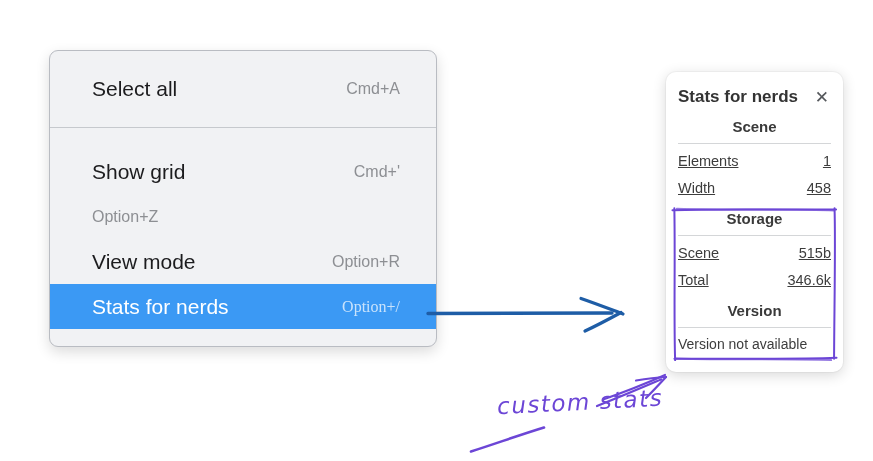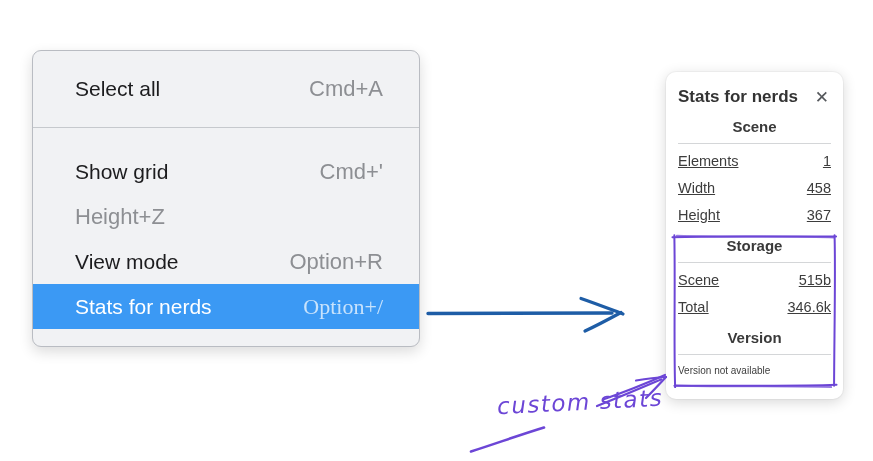--- a/index.html
+++ b/index.html
@@ -17,58 +17,58 @@
   html,body{width:873px;height:461px;}
   body{
     position:relative;
     background:#ffffff;
     font-family:"Liberation Sans", sans-serif;
     overflow:hidden;
   }
 
   
   .context-menu{
-    position:absolute; left:32px; top:50px; width:388px;
+    position:absolute; left:49px; top:50px; width:388px;
     background:var(--menu-bg);
     border:1px solid var(--menu-border);
     border-radius:9px;
     box-shadow:0 5px 14px rgba(0,0,0,0.14);
     overflow:hidden;
     text-align:right;
   }
   .menu-group.group-0{padding:16px 0 16px;}
   .menu-group.group-1{padding:21px 0 17px;}
   .menu-divider{height:1px;background:#c6c9cd;}
   .menu-item{
     display:flex; justify-content:space-between; align-items:center;
     height:45px; padding:0 36px 0 42px;
     font-size:21px; color:var(--menu-text);
     cursor:default;
   }
   .menu-group.group-0 .menu-item{height:44px;}
-  .menu-item .shortcut{font-size:22px;color:var(--shortcut-gray);}
+  .menu-item .shortcut{font-size:16px;color:var(--shortcut-gray);}
   .menu-item.selected{background:var(--highlight-blue);color:#ffffff;}
   .menu-item.selected .shortcut{color:rgba(255,255,255,0.72);font-family:Liberation Serif, serif;}
 
   
   .stats-panel{
     position:absolute; left:666px; top:72px; width:177px;
     background:#ffffff;
     border-radius:10px;
     box-shadow:0 3px 14px rgba(0,0,0,0.16), 0 0 0 1px rgba(0,0,0,0.03);
     padding:13px 12px 10px;
     color:var(--panel-text);
   }
   .panel-header{display:flex;justify-content:space-between;align-items:center;height:24px;margin-bottom:4px;}
   .panel-title{font-size:17px;font-weight:bold;color:#333;}
   .panel-close{font-size:17px;color:#55585c;line-height:1;cursor:pointer;padding:1px 2px;}
   .section-heading{text-align:center;font-weight:bold;font-size:15px;height:22px;line-height:22px;margin-top:7px;color:#3a3a3a;}
   .section-hr{border-top:1px solid var(--hr-gray);margin:5px 0 3px;}
   .stat-row{display:flex;justify-content:space-between;align-items:center;height:27px;font-size:14.5px;text-decoration:underline;}
-  .stat-note{height:26px;line-height:26px;font-size:10px;}
+  .stat-note{height:26px;line-height:26px;font-size:14px;}
   .custom-zone{position:relative;margin:4px -7px 0;padding:0 7px 5px;}
   .custom-zone .sketch-box{position:absolute;inset:-2px 0 0 0;width:100%;height:calc(100% + 2px);overflow:visible;pointer-events:none;}
 
   
   .overlay{position:absolute;left:0;top:0;width:873px;height:461px;pointer-events:none;}
   .handwritten{
     position:absolute; left:497px; top:389px;
     font-family:"DejaVu Sans", sans-serif;
     font-style:italic;
     font-size:23px; letter-spacing:1.5px;
@@ -87,21 +87,21 @@
         <span class="shortcut">Cmd+A</span>
       </div>
     </div>
     <div class="menu-divider"></div>
     <div class="menu-group group-1">
       <div class="menu-item">
         <span class="label">Show grid</span>
         <span class="shortcut">Cmd+'</span>
       </div>
       <div class="menu-item">
-        <span class="shortcut">Height+Z</span>
+        <span class="shortcut">Option+Z</span>
       </div>
       <div class="menu-item">
         <span class="label">View mode</span>
         <span class="shortcut">Option+R</span>
       </div>
       <div class="menu-item selected">
         <span class="label">Stats for nerds</span>
         <span class="shortcut">Option+/</span>
       </div>
     </div>
@@ -115,24 +115,20 @@
   <div id="scene-container">
       <div class="section-heading">Scene</div>
       <div class="section-hr"></div>
       <div class="stat-row">
         <span class="stat-label">Elements</span>
         <span class="stat-value">1</span>
       </div>
       <div class="stat-row">
         <span class="stat-label">Width</span>
         <span class="stat-value">458</span>
-      </div>
-      <div class="stat-row">
-        <span class="stat-label">Height</span>
-        <span class="stat-value">367</span>
       </div>
     </div>
   <div class="custom-zone" id="zone-container">
     <svg class="sketch-box" viewBox="0 0 170 166" preserveAspectRatio="none">
       <g fill="none" stroke="var(--annotation-purple)" stroke-width="2" stroke-linecap="round" vector-effect="non-scaling-stroke">
         <path d="M1.5,4.5 C45,2.8 115,4.2 168,3.6" vector-effect="non-scaling-stroke"></path>
         <path d="M6,3 C60,4.6 130,3 166,4.8" vector-effect="non-scaling-stroke" opacity="0.7"></path>
         <path d="M166.5,2.5 C167.6,42 166.2,110 166,162.5" vector-effect="non-scaling-stroke"></path>
         <path d="M168.5,161.5 C120,163.4 55,162 3.5,162.6" vector-effect="non-scaling-stroke"></path>
         <path d="M163,164 C115,162.4 60,164 5,162.2" vector-effect="non-scaling-stroke" opacity="0.7"></path>

